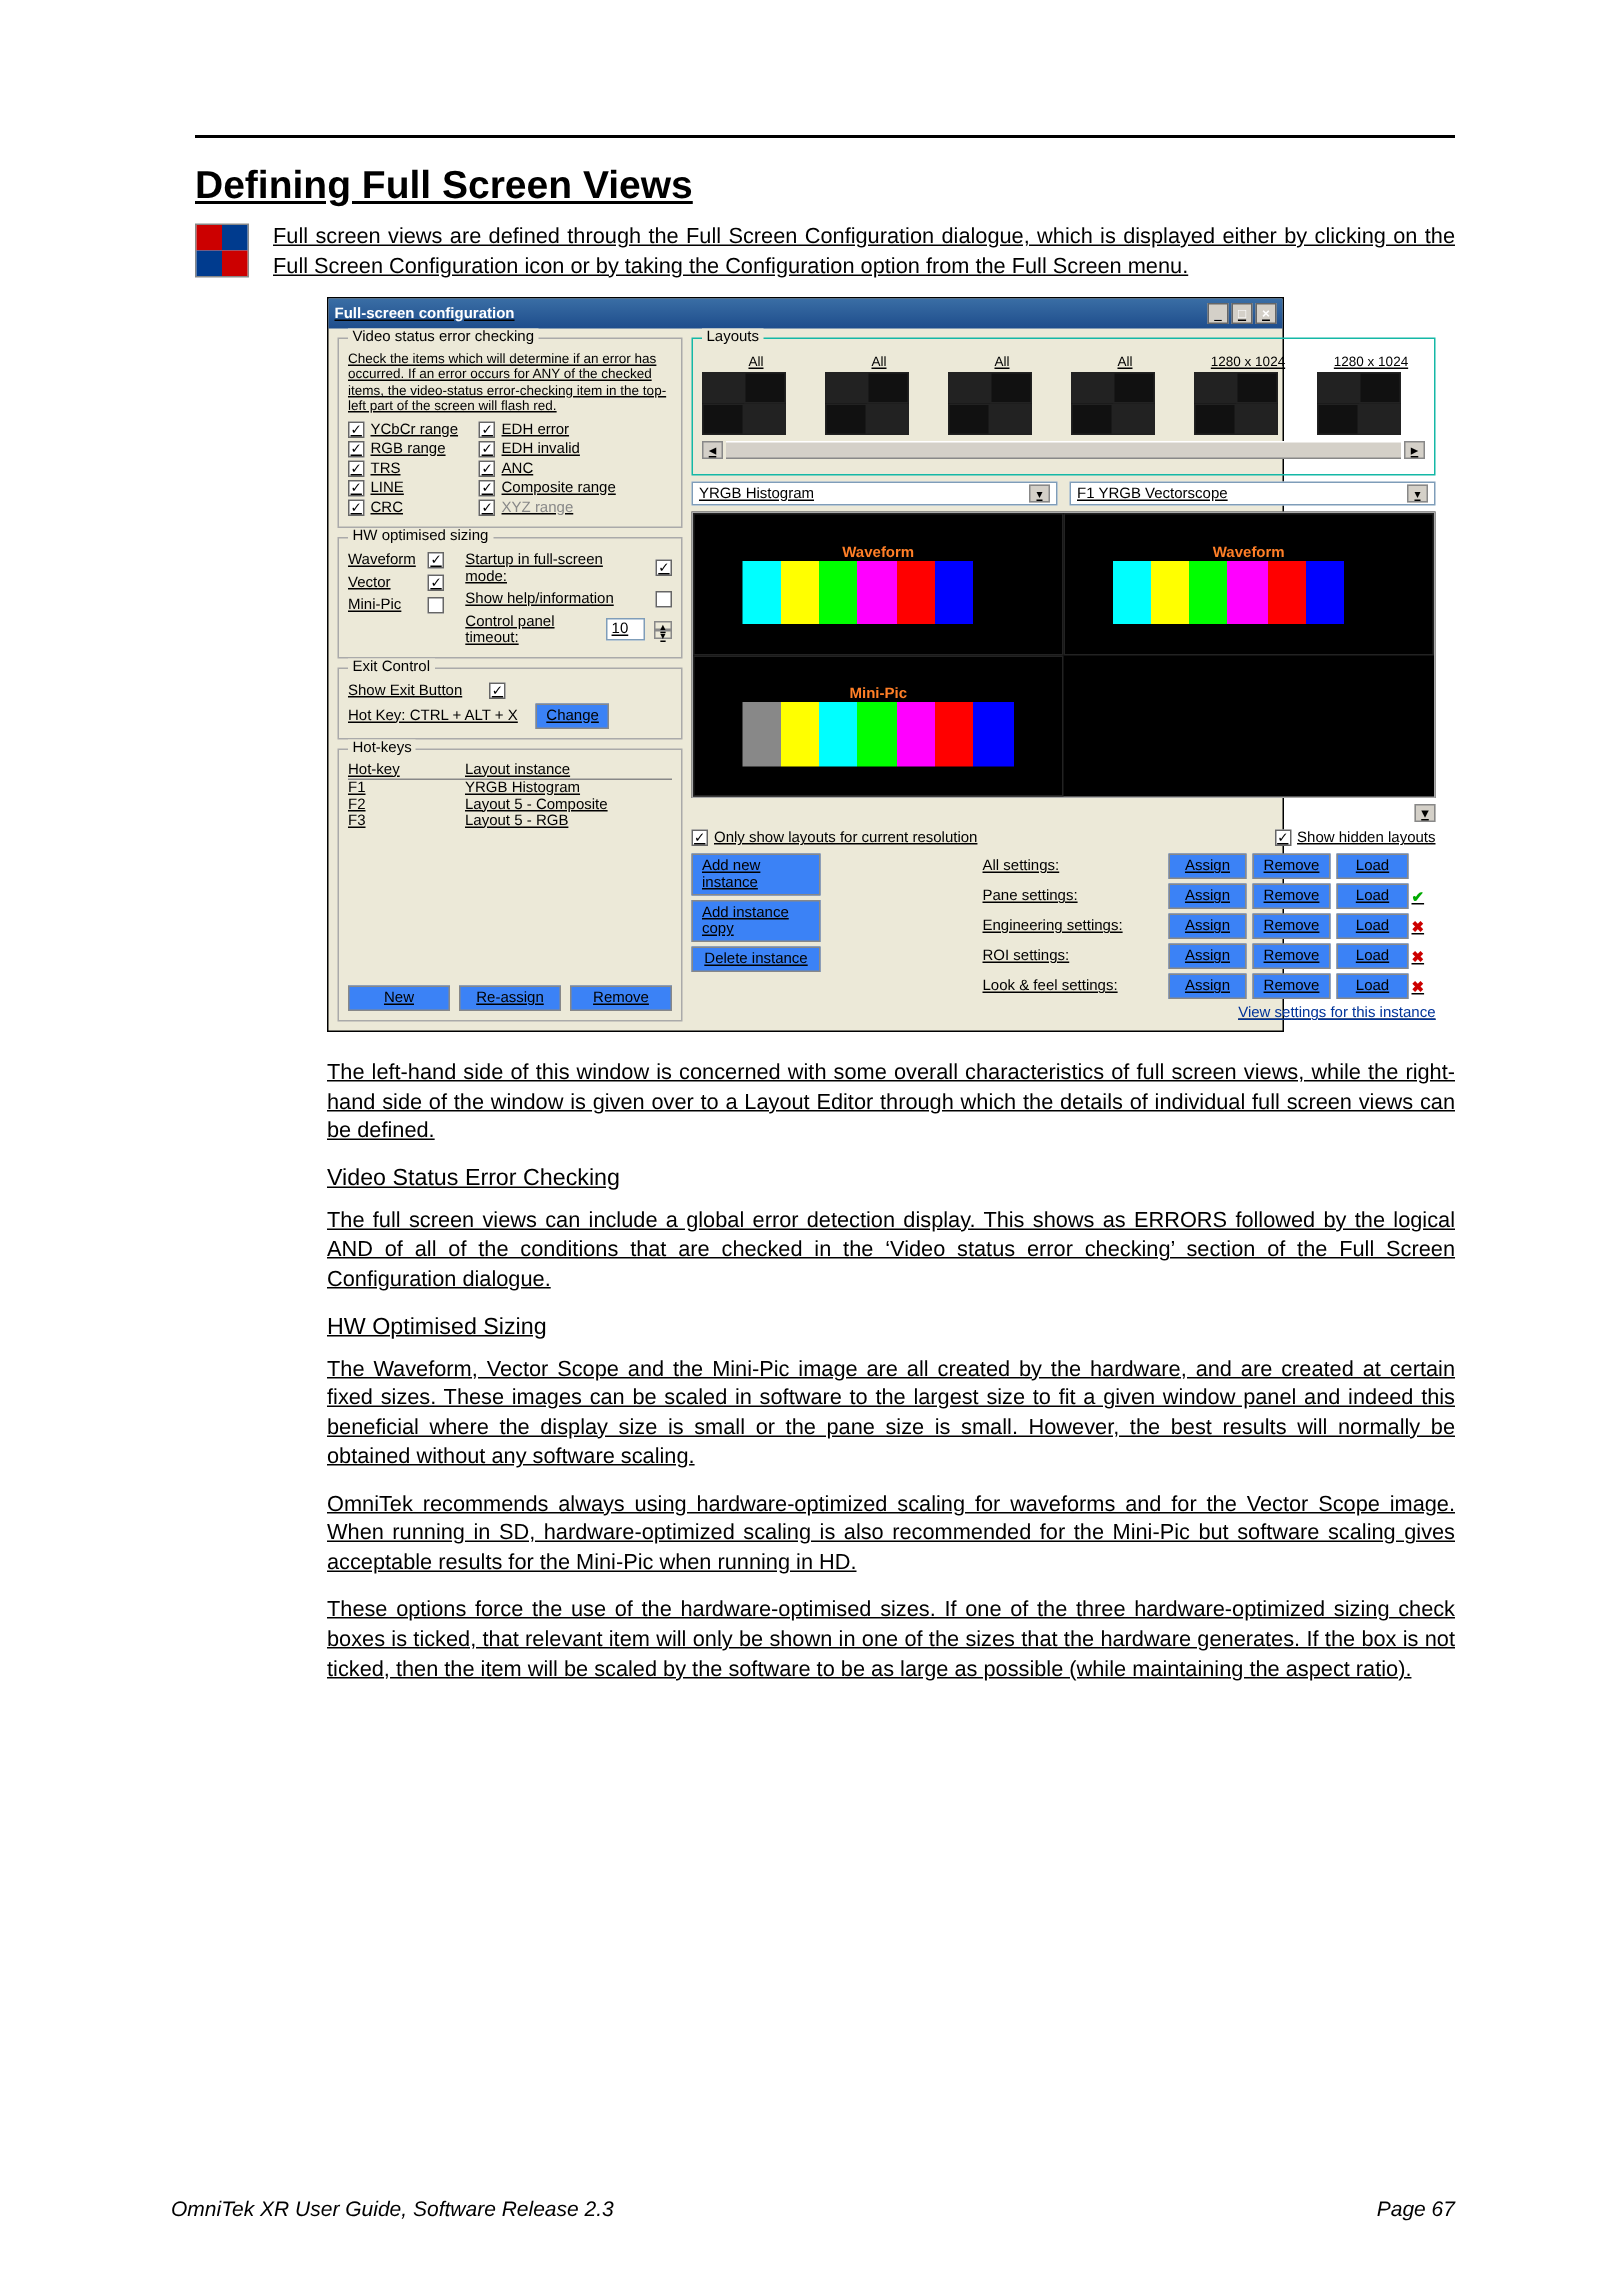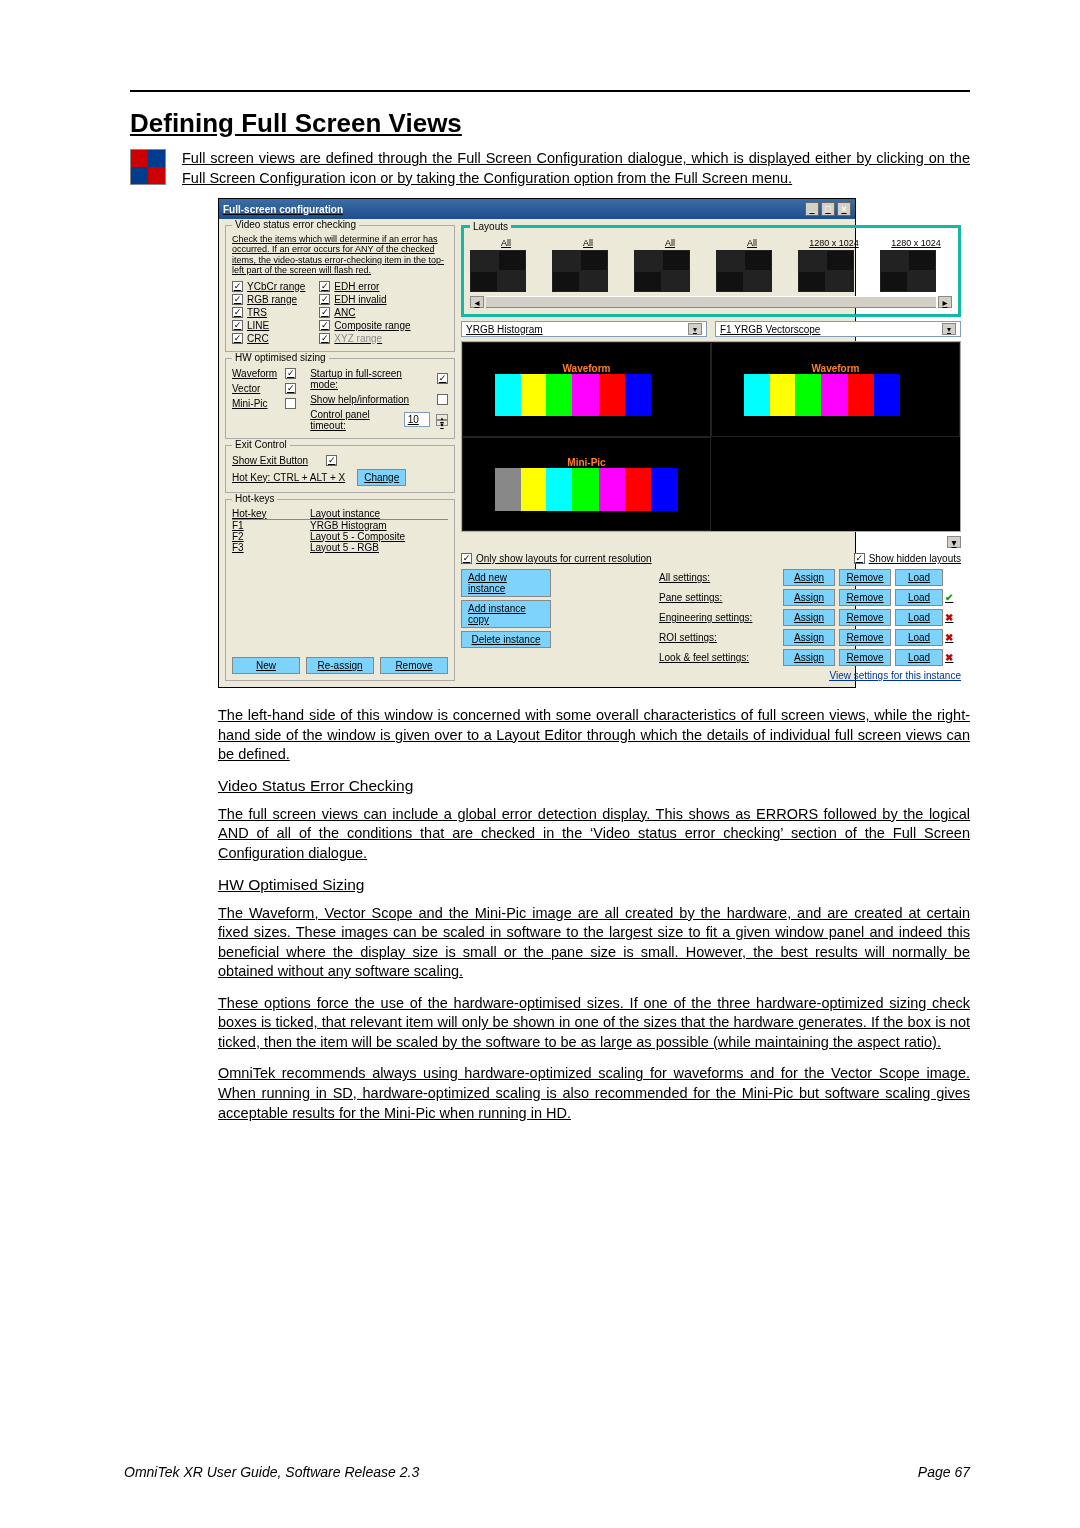--- a/index.html
+++ b/index.html
@@ -7,21 +7,21 @@
     .page { padding: 90px 110px 40px 130px; text-decoration: underline; }
     .rule { border-top: 2px solid #000; margin-bottom: 16px; }
     .h1 { font-size: 26px; font-weight: bold; font-family: Arial, sans-serif; margin-bottom: 10px; }
     .intro-row { display: flex; gap: 16px; margin-bottom: 10px; }
     .icon-box { width: 36px; height: 36px; display: flex; flex-wrap: wrap; border: 1px solid #888; }
     .icon-box span { width: 50%; height: 50%; }
     .p { font-size: 14.5px; line-height: 1.35; text-align: justify; margin-bottom: 12px; }
     .body-col { margin-left: 88px; }
     .h2 { font-size: 19px; font-weight: bold; font-style: italic; margin: 18px 0 12px -50px; }
     .h3 { font-size: 15.5px; font-family: Arial; margin: 6px 0 10px 0; }
-    .footer { position: absolute; bottom: 48px; left: 124px; right: 110px; display: flex; justify-content: space-between; font-style: italic; font-size: 14px; }
+    .footer { position: absolute; bottom: 48px; left: 114px; right: 110px; display: flex; justify-content: space-between; font-style: italic; font-size: 14px; }
 
     
     .shot {
       width: 638px; height: 490px; margin: 8px 0 18px 0;
       background: #ece9d8; border: 1px solid #000; font-size: 10px;
       font-family: Tahoma, Arial, sans-serif; color: #000;
       display: flex; flex-direction: column;
     }
     .titlebar { background: linear-gradient(#3a6ea5,#1e4d8c); color: #fff; height: 20px; display:flex; align-items:center; justify-content: space-between; padding: 0 4px; font-weight: bold; }
     .winbtns { display:flex; gap:2px; }
@@ -29,31 +29,31 @@
     .shot-body { display:flex; flex:1; gap:6px; padding:6px; }
     .left-col { width: 250px; display:flex; flex-direction:column; gap:6px; }
     .right-col { flex:1; display:flex; flex-direction:column; gap:4px; }
     .grp { border:1px solid #aaa; padding: 8px 6px 6px; position:relative; }
     .grp > .lg { position:absolute; top:-7px; left:6px; background:#ece9d8; padding: 0 3px; }
     .cb { display:flex; align-items:center; gap:4px; margin:1px 0; }
     .cb .box { width:11px; height:11px; border:1px solid #666; background:#fff; display:flex; align-items:center; justify-content:center; font-size:9px; line-height:1; }
     .cb .box.checked::after { content:"✓"; }
     .row2 { display:flex; gap:14px; }
     .col { display:flex; flex-direction:column; }
-    .btn { border:1px solid #888; background:#7dd3fc; padding:2px 6px; min-width:68px; display:inline-flex; justify-content:center; }
+    .btn { border:1px solid #888; background:#3b82f6; padding:2px 6px; min-width:68px; display:inline-flex; justify-content:center; }
     .btn.small { min-width:48px; }
     .input { border:1px solid #7f9db9; background:#fff; padding:1px 3px; width:28px; display:inline-block; }
     .spin { display:inline-flex; flex-direction:column; margin-left:2px; }
     .spin span { width:12px; height:6px; border:1px solid #888; font-size:7px; text-align:center; line-height:1; }
     .hotkeys-table { display:flex; gap:18px; }
     .hotkeys-table .c1 { width:60px; }
     .bottombtns { display:flex; gap:6px; margin-top:auto; padding-top:6px; }
     .disabled { color:#888; }
 
-    .layouts-strip { border:3px solid #14b8a6; padding: 10px 6px 6px; position:relative; height:92px; }
+    .layouts-strip { border:1px solid #14b8a6; padding: 10px 6px 6px; position:relative; height:92px; }
     .layouts-strip .lg { position:absolute; top:-7px; left:6px; background:#ece9d8; padding:0 3px; }
     .thumbs { display:flex; gap:10px; overflow:hidden; }
     .thumb { width:72px; }
     .thumb .tl { text-align:center; font-size:9px; margin-bottom:2px; }
     .thumb .im { width:56px; height:42px; background:#000; display:flex; flex-wrap:wrap; }
     .thumb .im span { border:.5px solid #222; }
     .scroll { display:flex; justify-content:space-between; margin-top:4px; }
     .scrollbtn { width:14px; height:12px; border:1px solid #888; background:#d4d0c8; display:flex; align-items:center; justify-content:center; }
     .scrolltrack { flex:1; height:12px; background:#d4d0c8; border-top:1px solid #fff; border-bottom:1px solid #888; margin:0 2px; }
 
@@ -396,21 +396,21 @@
     </div>
 
     <div class="p">The left-hand side of this window is concerned with some overall characteristics of full screen views, while the right-hand side of the window is given over to a Layout Editor through which the details of individual full screen views can be defined.</div>
 
 
     <div class="h3">Video Status Error Checking</div>
     <div class="p">The full screen views can include a global error detection display. This shows as ERRORS followed by the logical AND of all of the conditions that are checked in the ‘Video status error checking’ section of the Full Screen Configuration dialogue.</div>
 
     <div class="h3">HW Optimised Sizing</div>
     <div class="p">The Waveform, Vector Scope and the Mini-Pic image are all created by the hardware, and are created at certain fixed sizes. These images can be scaled in software to the largest size to fit a given window panel and indeed this beneficial where the display size is small or the pane size is small. However, the best results will normally be obtained without any software scaling.</div>
+    <div class="p">OmniTek recommends always using hardware-optimized scaling for waveforms and for the Vector Scope image. When running in SD, hardware-optimized scaling is also recommended for the Mini-Pic but software scaling gives acceptable results for the Mini-Pic when running in HD.</div>
     <div class="p">These options force the use of the hardware-optimised sizes. If one of the three hardware-optimized sizing check boxes is ticked, that relevant item will only be shown in one of the sizes that the hardware generates. If the box is not ticked, then the item will be scaled by the software to be as large as possible (while maintaining the aspect ratio).</div>
-    <div class="p">OmniTek recommends always using hardware-optimized scaling for waveforms and for the Vector Scope image. When running in SD, hardware-optimized scaling is also recommended for the Mini-Pic but software scaling gives acceptable results for the Mini-Pic when running in HD.</div>
   </div>
 </div>
 
 <div class="footer">
   <span>OmniTek XR User Guide, Software Release 2.3</span>
   <span>Page 67</span>
 </div>
 
 </body></html>

